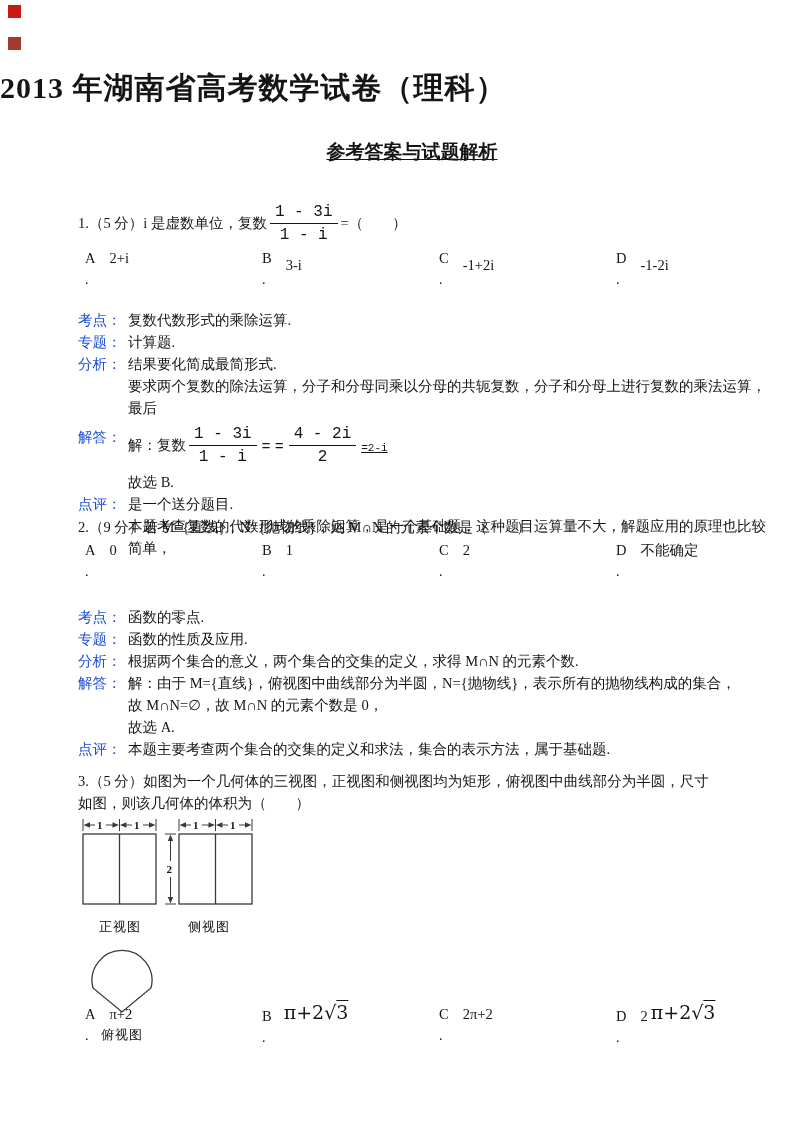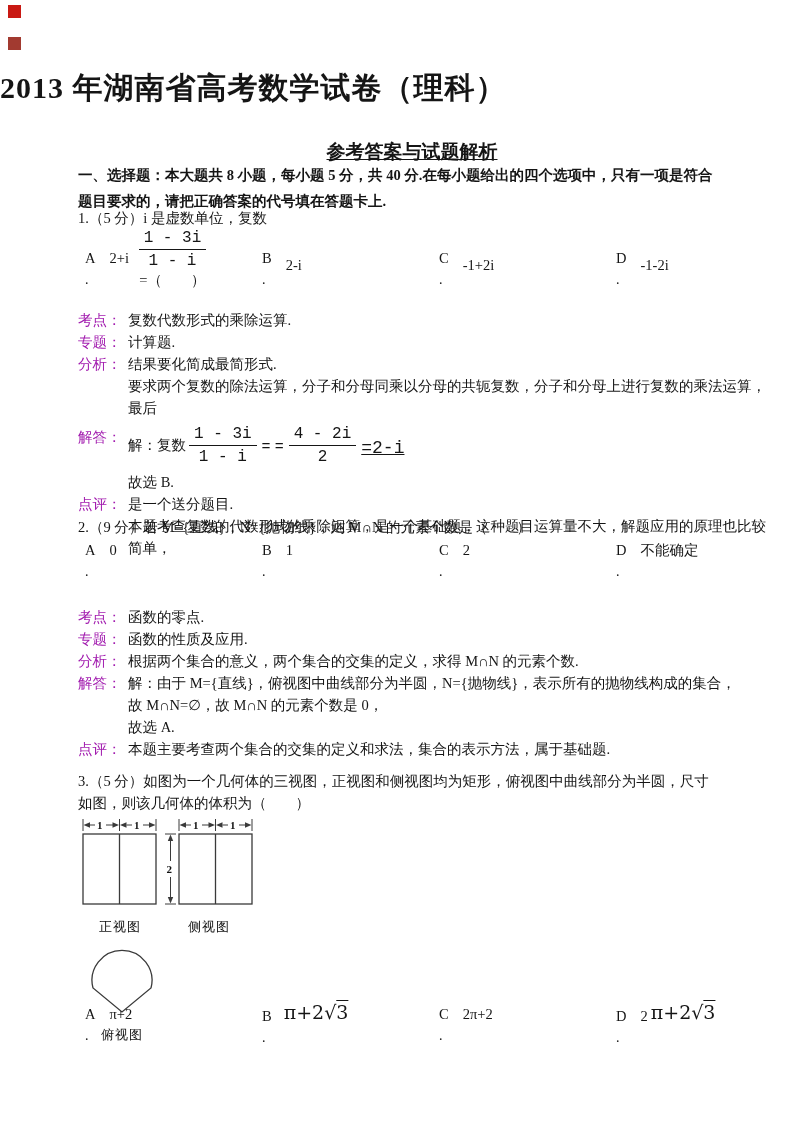--- a/index.html
+++ b/index.html
@@ -14,32 +14,32 @@
   
   .title{position:absolute;top:68px;left:0;width:100%;margin:0;
          font-size:30px;font-weight:bold;letter-spacing:1px;}
   .subtitle{position:absolute;top:127px;left:0;width:100%;margin:12px;text-align:center;
          font-size:19px;font-weight:bold;text-decoration:underline;}
   .section-heading{position:absolute;top:162px;left:78px;width:692px;
          font-weight:bold;font-size:14.5px;line-height:26px;}
 
   
   .stem{position:absolute;left:78px;font-size:14.5px;}
-  .stem-q1{top:209px;display:flex;align-items:center;flex-direction:column;}
+  .stem-q1{top:202px;display:flex;align-items:center;}
   .stem-q2{top:516px;line-height:22px;}
   .stem-q3{top:770px;line-height:22px;width:700px;}
 
   
   .frac{display:inline-flex;flex-direction:column;align-items:center;vertical-align:middle;
         margin:0 3px;font-family:"Liberation Mono","DejaVu Sans Mono",monospace;font-size:16px;}
   .frac .num{padding:1px 5px 2px 5px;border-bottom:1.5px solid #161616;line-height:1.15;}
   .frac .den{padding-top:2px;line-height:1.15;}
   .eq-line{display:flex;align-items:center;height:52px;}
   .eq-sign{margin:0 2px;font-family:"Liberation Mono","DejaVu Sans Mono",monospace;font-size:15px;position:relative;top:3px;}
-  .eq-tail{font-family:"Liberation Mono","DejaVu Sans Mono",monospace;font-size:18px;position:relative;top:3px;margin-left:2px;text-decoration:underline;}
+  .eq-tail{font-family:"Liberation Mono","DejaVu Sans Mono",monospace;font-size:11px;position:relative;top:3px;margin-left:2px;text-decoration:underline;}
 
   
   .opts{position:absolute;left:78px;display:flex;font-size:14.5px;}
   .q1-opts{top:250px;}
   .q2-opts{top:542px;}
   .q3-opts{top:1006px;}
   .opt{width:177px;padding-left:7px;box-sizing:border-box;}
   .opt-line{display:flex;align-items:baseline;line-height:16px;}
   .opt-value{margin-left:14px;}
   .low{position:relative;top:7px;}
@@ -47,21 +47,21 @@
   .math-big{font-size:19px;font-family:"DejaVu Serif",serif;position:relative;top:-2px;margin-left:12px;}
   .math-big .radicand{text-decoration:overline;}
   .d-prefix{margin-left:14px;}
   .d-prefix + .math-big{margin-left:3px;}
 
   
   .detail{position:absolute;left:78px;width:700px;font-size:14.5px;}
   .q1-detail{top:309px;}
   .q2-detail{top:606px;}
   .drow{display:flex;line-height:22px;align-items:flex-start;}
-  .dlabel{flex:0 0 50px;color:#a21caf;}
+  .dlabel{flex:0 0 50px;color:#1d4ed8;}
   .jieda-row .dlabel{padding-top:7px;}
   .dcontent{flex:1;}
 
   
   .figure{position:absolute;top:818px;left:82px;}
   .views-row{display:flex;gap:6px;}
   .view{display:flex;flex-direction:column;align-items:center;}
   .view-label{font-size:13px;font-weight:normal;letter-spacing:1px;color:#111;margin-top:12px;}
   .top-view{margin-top:12px;margin-left:5px;width:70px;}
   svg .ln{stroke:#3a3a3a;stroke-width:1.3;fill:none;}
@@ -73,24 +73,20 @@
 <body>
 
 <div class="page">
 
   <span class="marker m1"></span>
   <span class="marker m2"></span>
 
   <h1 class="title">2013 年湖南省高考数学试卷（理科）</h1>
   <h2 class="subtitle">参考答案与试题解析</h2>
 
-  <div class="section-heading">
-    <div>一、选择题：本大题共 8 小题，每小题 5 分，共 40 分.在每小题给出的四个选项中，只有一项是符合</div>
-    <div>题目要求的，请把正确答案的代号填在答题卡上.</div>
-  </div>
 
   <div class="stem stem-q1">
     <span>1.（5 分）i 是虚数单位，复数</span>
     <span class="frac">
       <span class="num">1 - 3i</span>
       <span class="den">1 - i</span>
     </span>
     <span>=（　　）</span>
   </div>
 
@@ -98,21 +94,21 @@
     <div class="opt">
       <div class="opt-line">
         <span class="opt-letter">A</span>
         <span class="opt-value">2+i</span>
       </div>
       <div class="opt-dot">.</div>
     </div>
     <div class="opt">
       <div class="opt-line">
         <span class="opt-letter">B</span>
-        <span class="opt-value low">2-i</span>
+        <span class="opt-value low">3-i</span>
       </div>
       <div class="opt-dot">.</div>
     </div>
     <div class="opt">
       <div class="opt-line">
         <span class="opt-letter">C</span>
         <span class="opt-value low">-1+2i</span>
       </div>
       <div class="opt-dot">.</div>
     </div>

